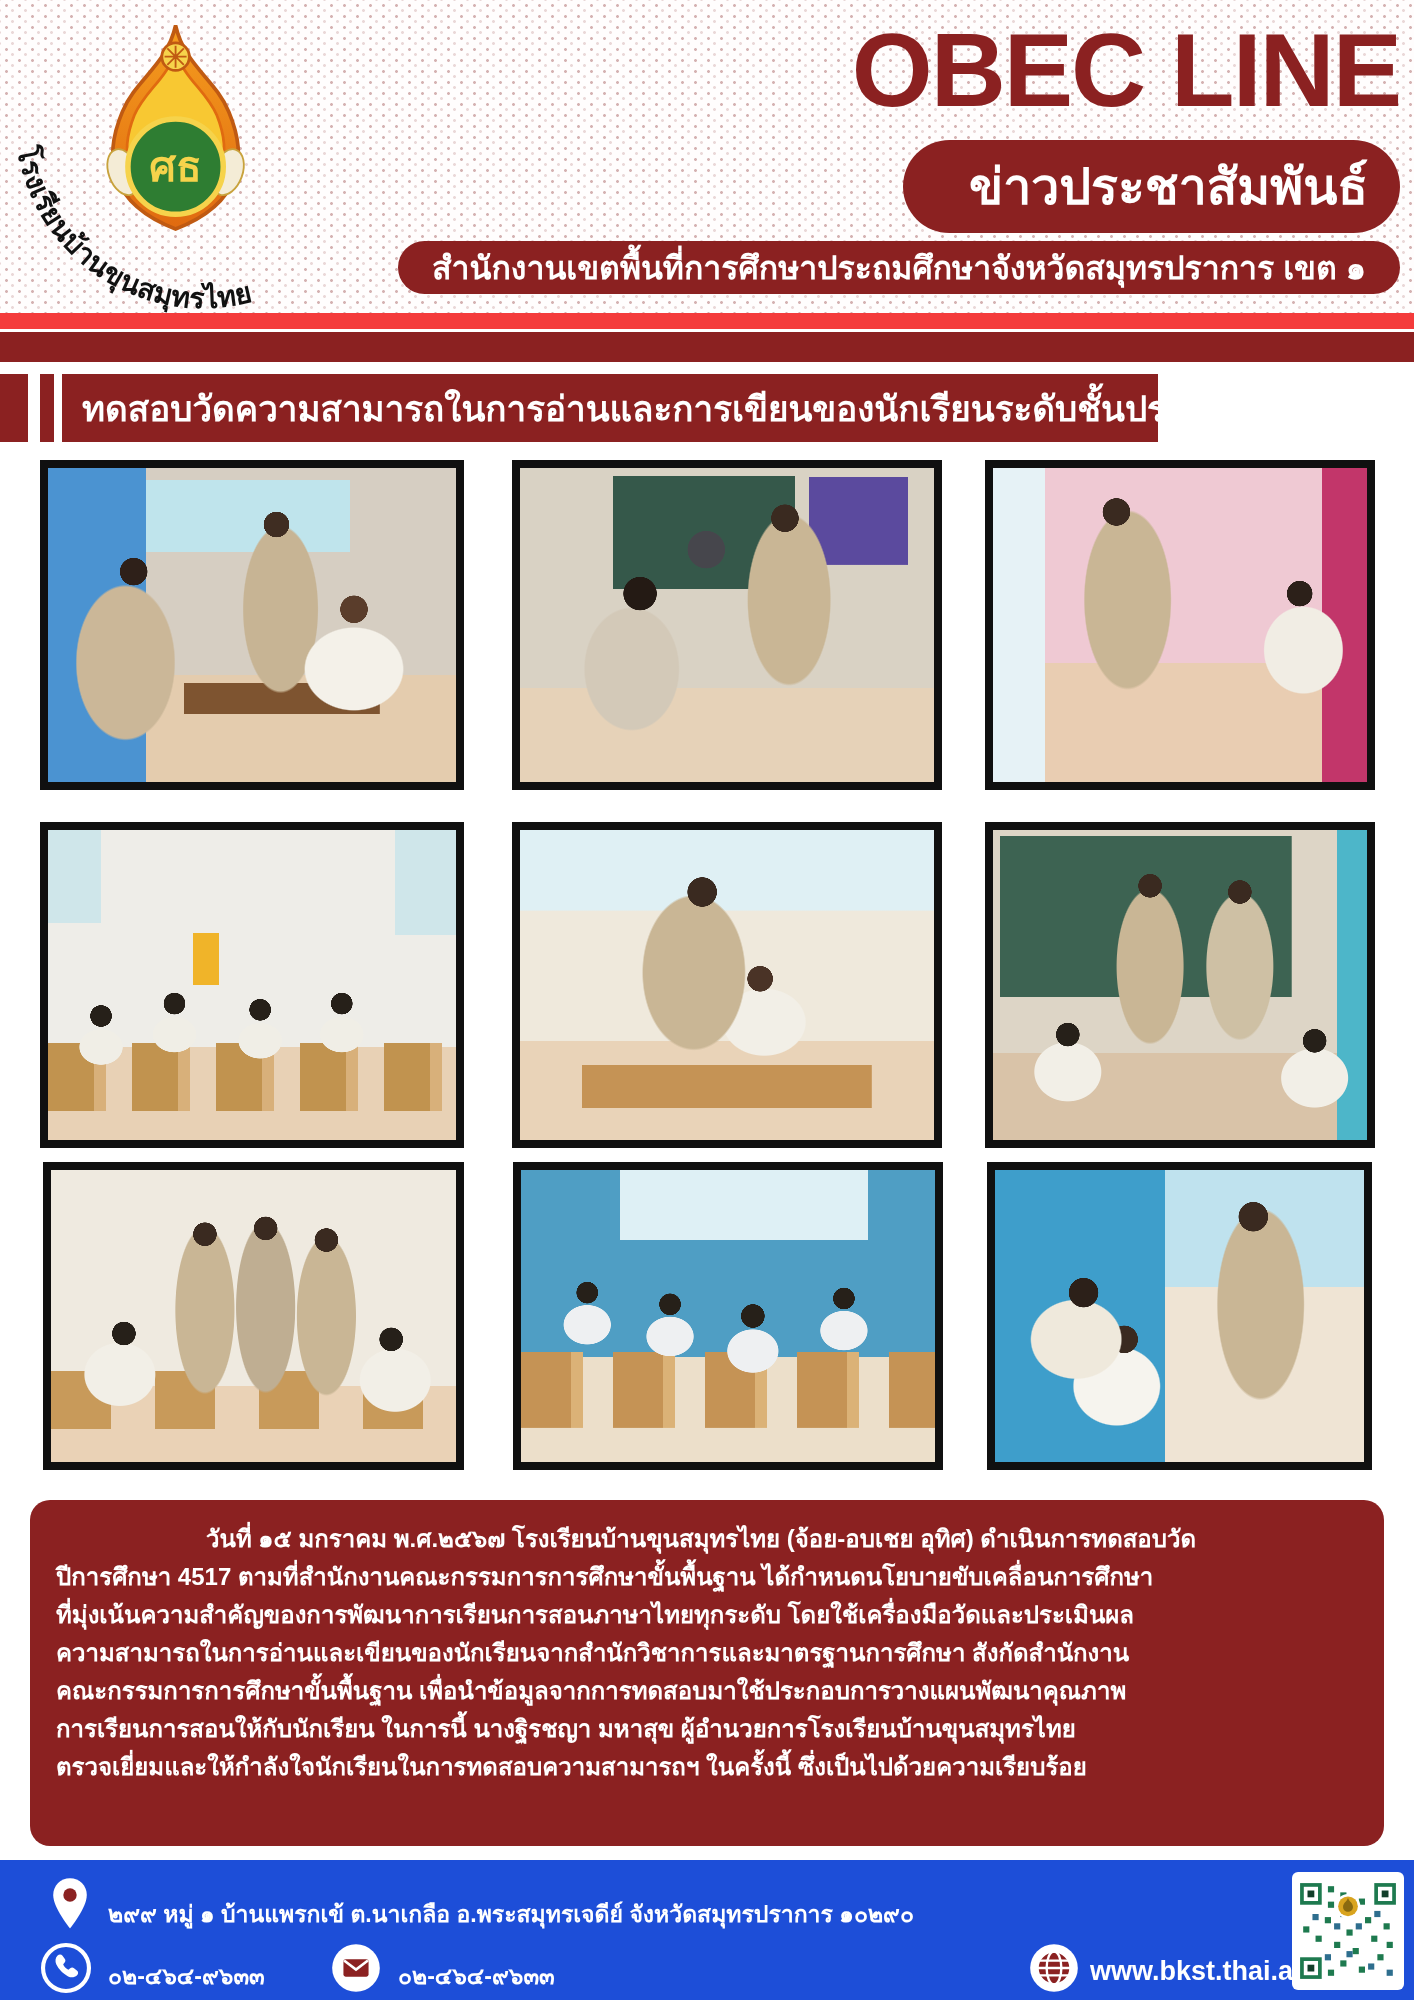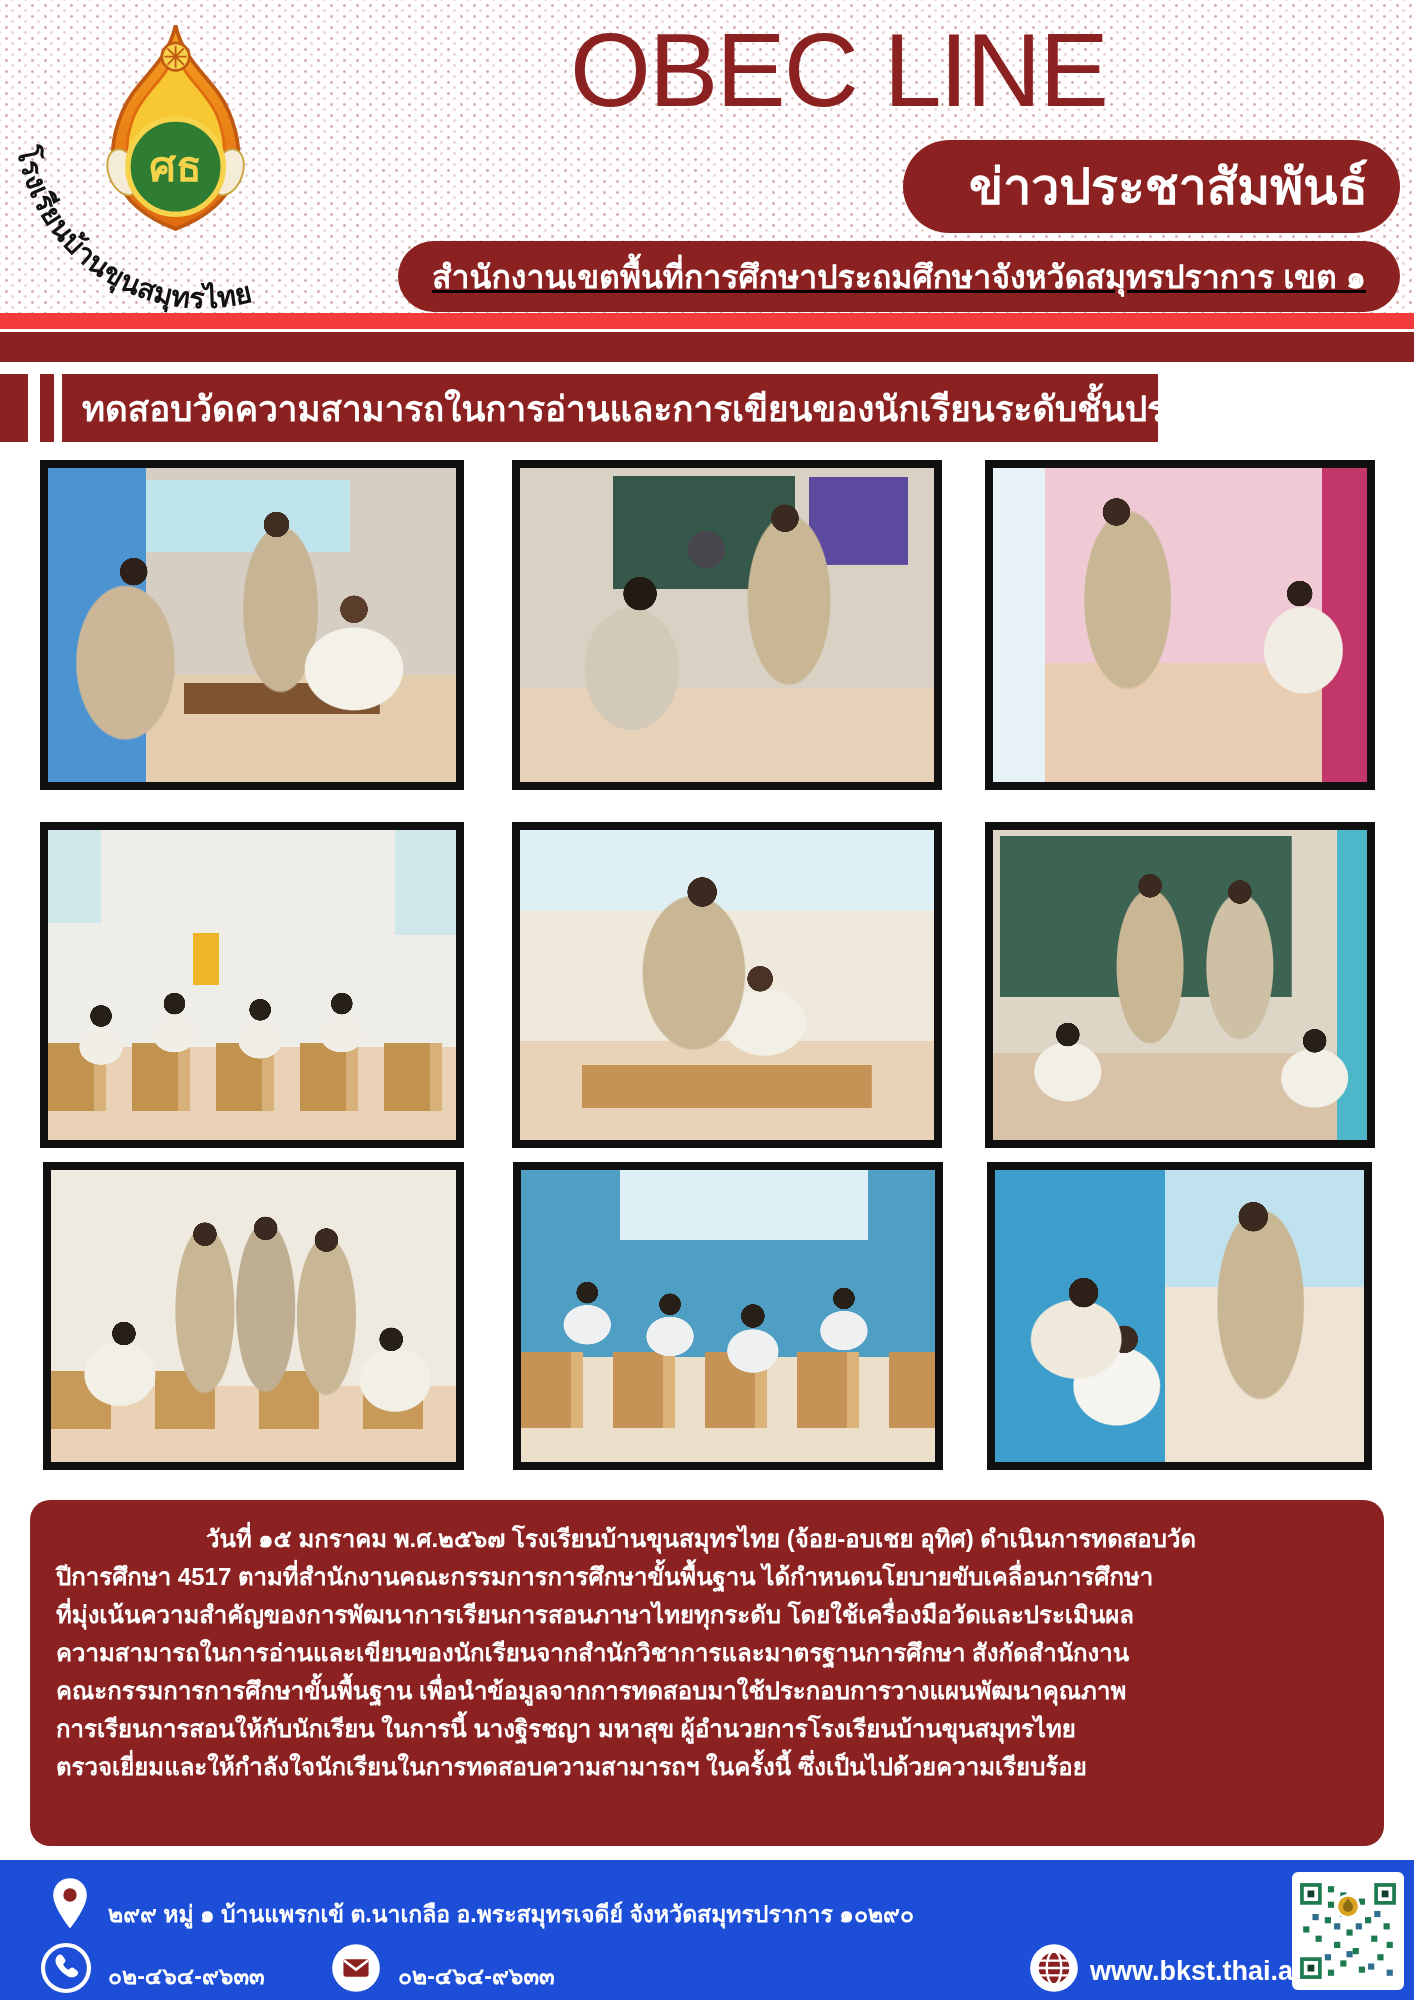--- a/index.html
+++ b/index.html
@@ -9,27 +9,27 @@
   
   .hdr{position:absolute;left:0;top:0;width:1414px;height:313px;
        background-color:#fffdfd;
        background-image:
          radial-gradient(rgba(178,116,116,.55) 1.4px, transparent 1.7px),
          radial-gradient(rgba(178,116,116,.28) 1.4px, transparent 1.7px);
        background-size:13px 11px,13px 11px;
        background-position:0 0,6px 5px;}
   .logo-svg{position:absolute;left:6px;top:4px;width:330px;height:340px;z-index:3;}
   .brand{position:absolute;right:14px;top:10px;width:830px;height:130px;
-         color:#8B2121;font-size:104px;font-weight:400;letter-spacing:-2px;
-         line-height:120px;white-space:nowrap;}
+         color:#8B2121;font-size:104px;font-weight:700;letter-spacing:-2px;
+         text-align:right;line-height:120px;white-space:nowrap;}
   .badge{position:absolute;left:903px;top:140px;width:497px;height:93px;background:#8B2121;
          border-radius:47px;display:flex;align-items:center;justify-content:center;}
   .badge span{color:#ffffff;font-size:50px;font-weight:700;margin-left:34px;}
-  .orgbar{position:absolute;left:398px;top:241px;width:1002px;height:71px;background:#8B2121;
-          border-radius:36px;display:flex;align-items:center;justify-content:center;text-decoration:underline;}
+  .orgbar{position:absolute;left:398px;top:241px;width:1002px;height:53px;background:#8B2121;
+          border-radius:36px;display:flex;align-items:center;justify-content:center;}
   .orgbar span{color:#ffffff;font-size:32px;font-weight:700;white-space:nowrap;}
 
   
   .strip-red{position:absolute;left:0;top:313px;width:1414px;height:16px;background:#F43B3B;}
   .strip-maroon{position:absolute;left:0;top:332px;width:1414px;height:30px;background:#8B2121;}
 
   
   .hl-block{position:absolute;left:0;top:374px;width:28px;height:68px;background:#8B2121;}
   .hl-stripe{position:absolute;left:40px;top:374px;width:14px;height:68px;background:#8B2121;}
   .hl-bar{position:absolute;left:62px;top:374px;width:1096px;height:68px;background:#8B2121;

